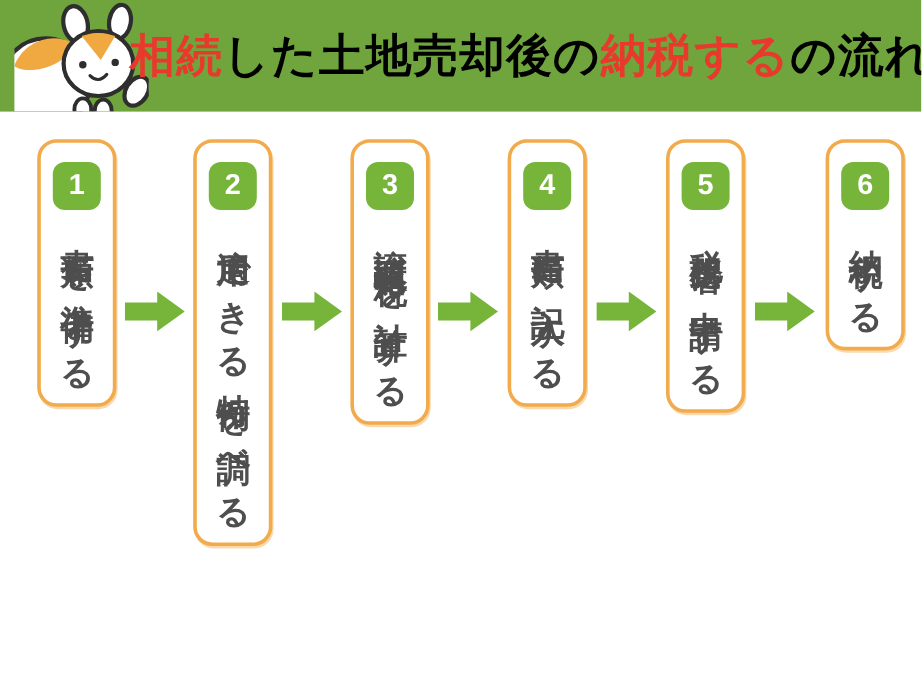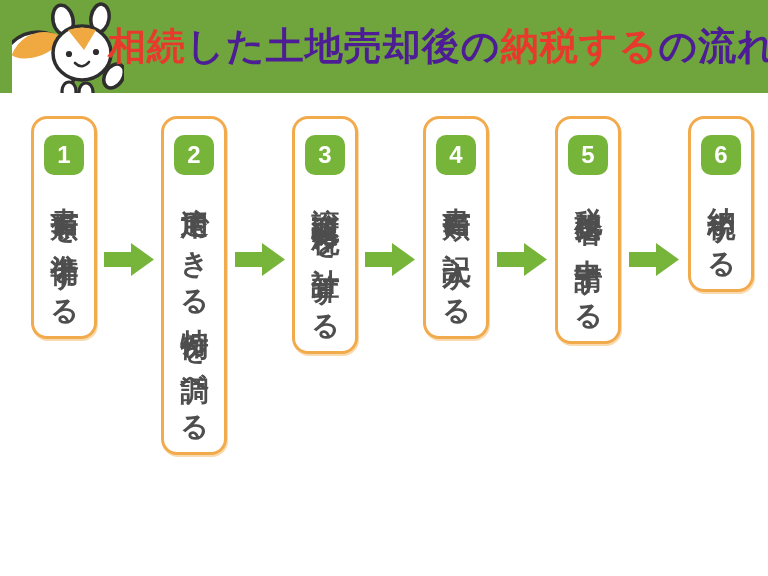--- a/index.html
+++ b/index.html
@@ -39,21 +39,21 @@
     height: 93px;
     width: 655px;
     display: flex;
     align-items: center;
     font-size: 38px;
     font-weight: bold;
     letter-spacing: 1px;
     white-space: nowrap;
   }
   .seg-red   { color: #E8392C; }
-  .seg-white { color: #4c1d95; }
+  .seg-white { color: #000000; }
 
   
   .step-box {
     position: absolute;
     top: 116px;
     width: 66px;
     box-sizing: border-box;
     background: #ffffff;
     border: 3px solid #F2AB4C;
     border-radius: 16px;

